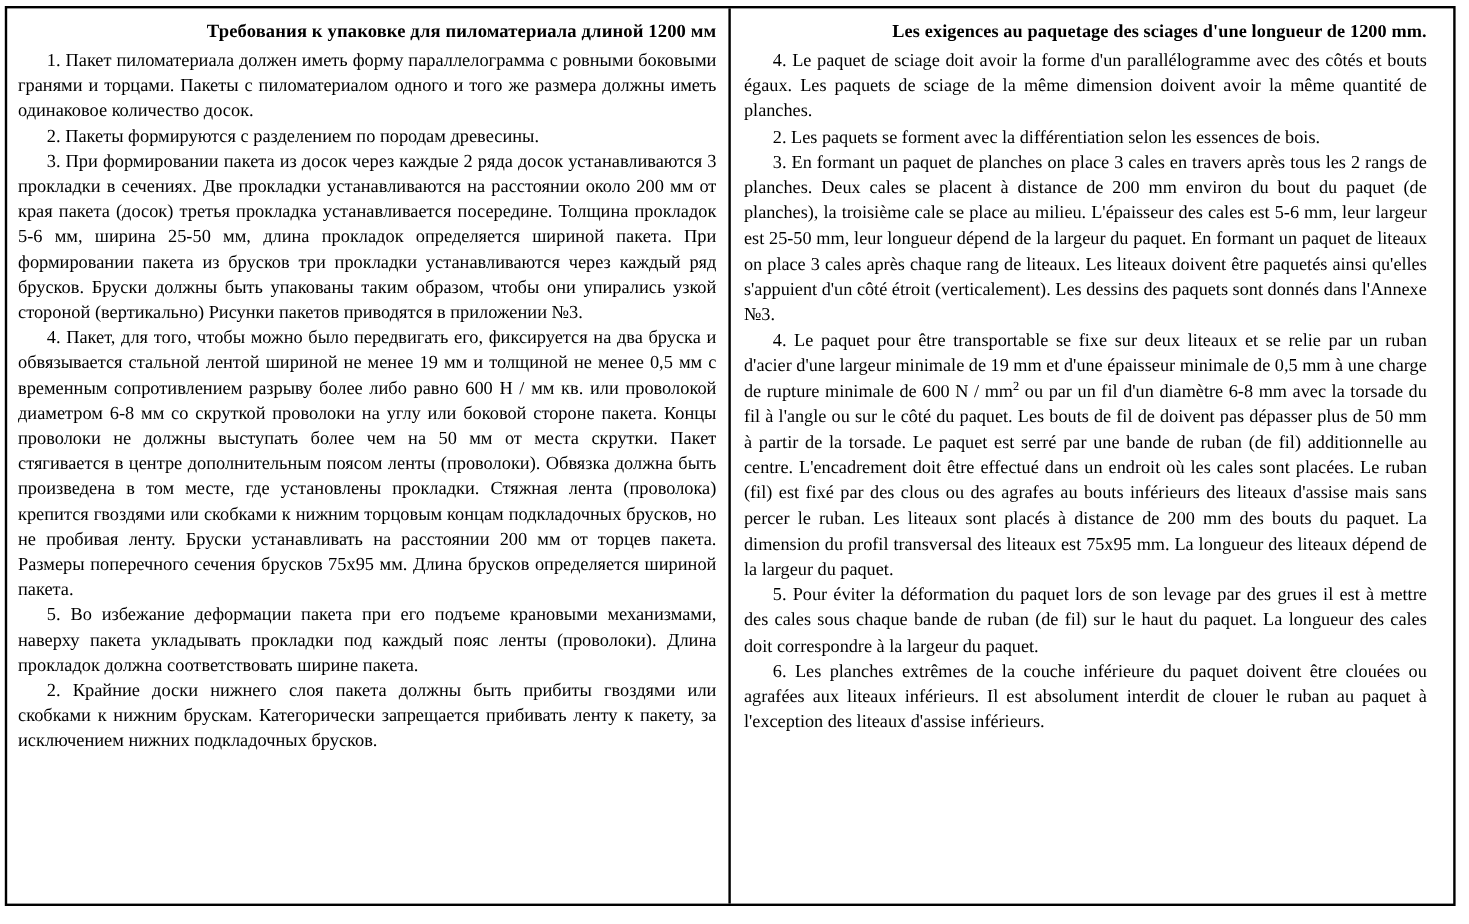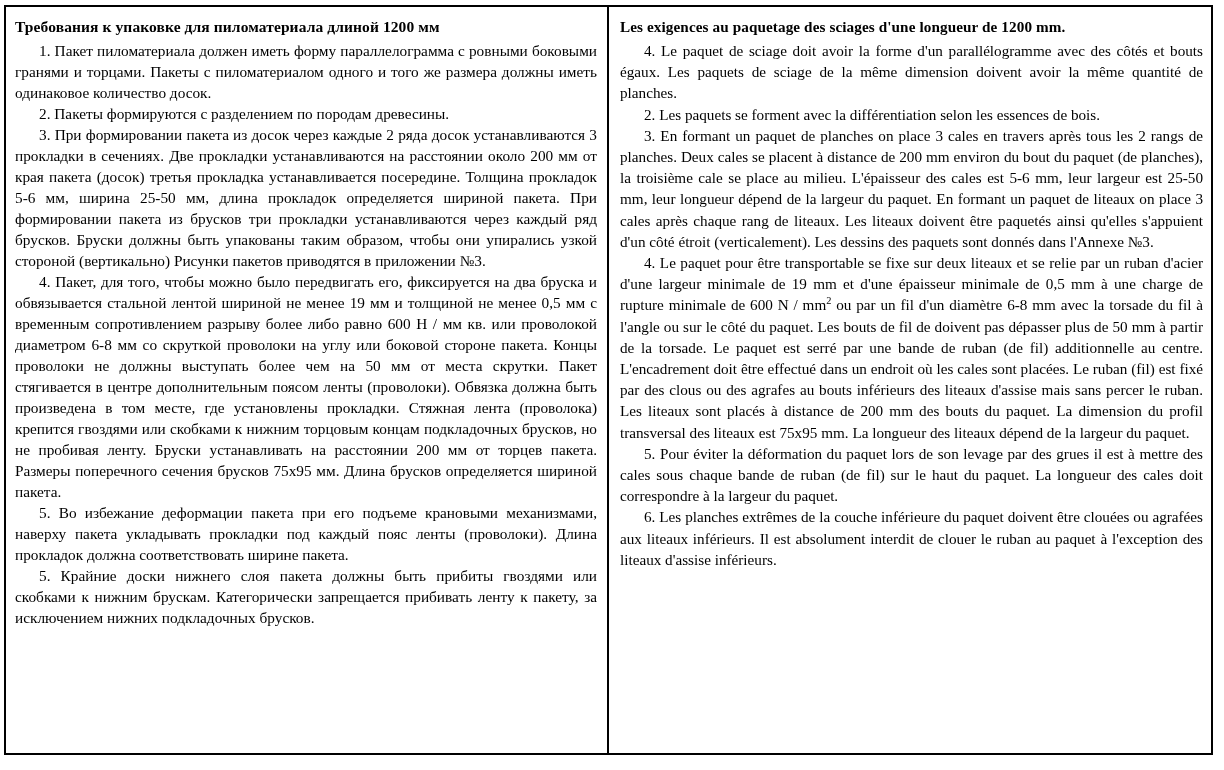--- a/index.html
+++ b/index.html
@@ -30,26 +30,26 @@
     height: 100%;
     overflow: hidden;
   }
   .doc-column.left {
     width: 605px;
     border-right: 2px solid #000000;
     padding: 10px 10px 0 9px;
   }
   .doc-column.right {
     width: 604px;
-    padding: 10px 8px 0 11px;
+    padding: 10px 22px 0 11px;
   }
   .col-title {
     font-size: 15.5px;
     font-weight: bold;
-    text-align: left;
+    text-align: right;
     line-height: 1.25;
     margin: 0 0 4px 0;
     letter-spacing: 0.1px;
   }
   .col-title.fr {
     font-size: 15.2px;
   }
   .body-block {
   }
   .para {
@@ -77,21 +77,21 @@
 <div id="doc-table">
 
   <div class="doc-column left">
     <div class="col-title ru">Требования к упаковке для пиломатериала длиной 1200 мм</div>
     <div class="body-block">
       <p class="para">1. Пакет пиломатериала должен иметь форму параллелограмма с ровными боковыми гранями и торцами. Пакеты с пиломатериалом одного и того же размера должны иметь одинаковое количество досок.</p>
       <p class="para">2. Пакеты формируются с разделением по породам древесины.</p>
       <p class="para">3. При формировании пакета из досок через каждые 2 ряда досок устанавливаются 3 прокладки в сечениях. Две прокладки устанавливаются на расстоянии около 200 мм от края пакета (досок) третья прокладка устанавливается посередине. Толщина прокладок 5-6 мм, ширина 25-50 мм, длина прокладок определяется шириной пакета. При формировании пакета из брусков три прокладки устанавливаются через каждый ряд брусков. Бруски должны быть упакованы таким образом, чтобы они упирались узкой стороной (вертикально) Рисунки пакетов приводятся в приложении №3.</p>
       <p class="para">4. Пакет, для того, чтобы можно было передвигать его, фиксируется на два бруска и обвязывается стальной лентой шириной не менее 19 мм и толщиной не менее 0,5 мм с временным сопротивлением разрыву более либо равно 600 Н / мм кв. или проволокой диаметром 6-8 мм со скруткой проволоки на углу или боковой стороне пакета. Концы проволоки не должны выступать более чем на 50 мм от места скрутки. Пакет стягивается в центре дополнительным поясом ленты (проволоки). Обвязка должна быть произведена в том месте, где установлены прокладки. Стяжная лента (проволока) крепится гвоздями или скобками к нижним торцовым концам подкладочных брусков, но не пробивая ленту. Бруски устанавливать на расстоянии 200 мм от торцев пакета. Размеры поперечного сечения брусков 75х95 мм. Длина брусков определяется шириной пакета.</p>
       <p class="para">5. Во избежание деформации пакета при его подъеме крановыми механизмами, наверху пакета укладывать прокладки под каждый пояс ленты (проволоки). Длина прокладок должна соответствовать ширине пакета.</p>
-      <p class="para">5. Крайние доски нижнего слоя пакета должны быть прибиты гвоздями или скобками к нижним брускам. Категорически запрещается прибивать ленту к пакету, за исключением нижних подкладочных брусков.</p>
+      <p class="para">2. Крайние доски нижнего слоя пакета должны быть прибиты гвоздями или скобками к нижним брускам. Категорически запрещается прибивать ленту к пакету, за исключением нижних подкладочных брусков.</p>
     </div>
   </div>
 
   <div class="doc-column right">
     <div class="col-title fr">Les exigences au paquetage des sciages d'une longueur de 1200 mm.</div>
     <div class="body-block">
       <p class="para">4. Le paquet de sciage doit avoir la forme d'un parallélogramme avec des côtés et bouts égaux. Les paquets de sciage de la même dimension doivent avoir la même quantité de planches.</p>
       <p class="para">2. Les paquets se forment avec la différentiation selon les essences de bois.</p>
       <p class="para">3. En formant un paquet de planches on place 3 cales en travers après tous les 2 rangs de planches. Deux cales se placent à distance de 200 mm environ du bout du paquet (de planches), la troisième cale se place au milieu. L'épaisseur des cales est 5-6 mm, leur largeur est 25-50 mm, leur longueur dépend de la largeur du paquet. En formant un paquet de liteaux on place 3 cales après chaque rang de liteaux. Les liteaux doivent être paquetés ainsi qu'elles s'appuient d'un côté étroit (verticalement). Les dessins des paquets sont donnés dans l'Annexe №3.</p>
       <p class="para">4. Le paquet pour être transportable se fixe sur deux liteaux et se relie par un ruban d'acier d'une largeur minimale de 19 mm et d'une épaisseur minimale de 0,5 mm à une charge de rupture minimale de 600 N / mm<sup>2</sup> ou par un fil d'un diamètre 6-8 mm avec la torsade du fil à l'angle ou sur le côté du paquet. Les bouts de fil de doivent pas dépasser plus de 50 mm à partir de la torsade. Le paquet est serré par une bande de ruban (de fil) additionnelle au centre. L'encadrement doit être effectué dans un endroit où les cales sont placées. Le ruban (fil) est fixé par des clous ou des agrafes au bouts inférieurs des liteaux d'assise mais sans percer le ruban. Les liteaux sont placés à distance de 200 mm des bouts du paquet. La dimension du profil transversal des liteaux est 75x95 mm. La longueur des liteaux dépend de la largeur du paquet.</p>

